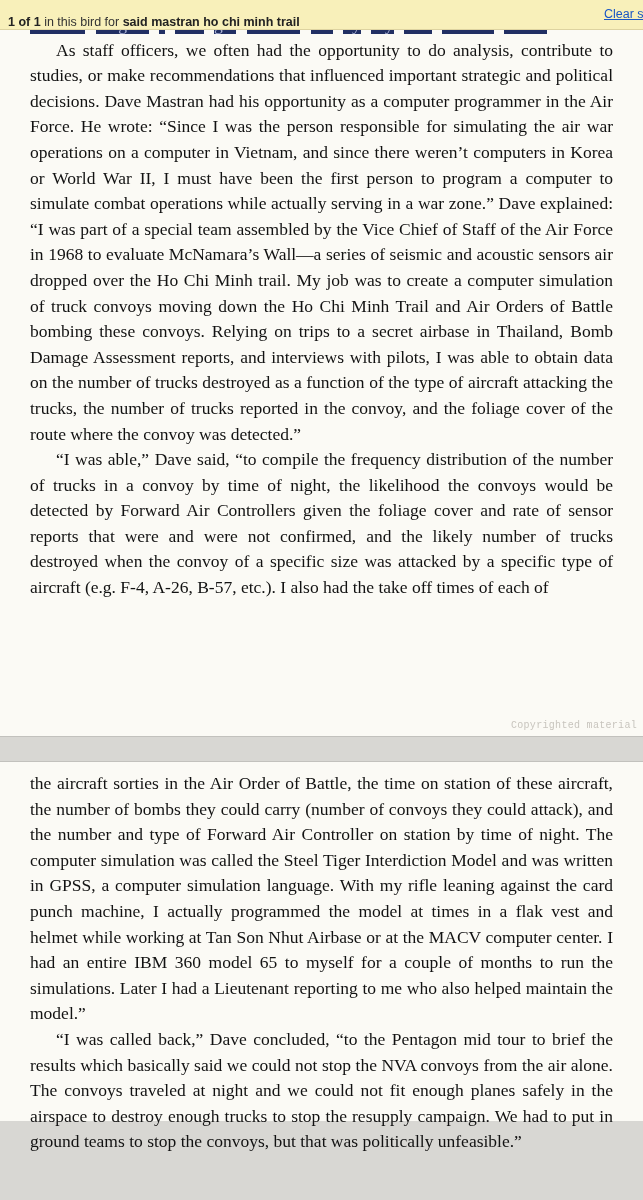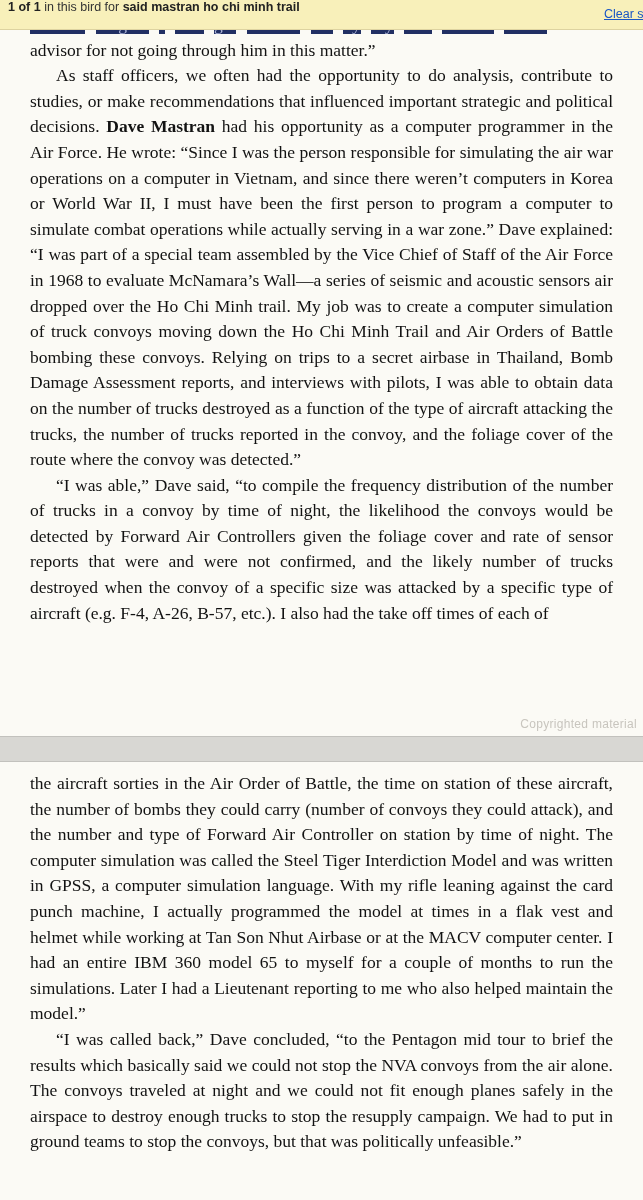--- a/index.html
+++ b/index.html
@@ -12,85 +12,84 @@
   }
 
   
   .search-bar {
     position:absolute; top:0; left:0; width:643px; height:30px;
     background:#f8f0ba;
     border-bottom:1px solid #ddd3a0;
     z-index:10;
     font-family:"Liberation Sans", sans-serif;
     font-size:12.5px; color:#333;
-    display:flex; align-items:flex-start;
+    display:flex; align-items:flex-end;
     padding-left:8px;
     overflow:hidden;
     white-space:nowrap;
   }
   .search-bar span { white-space:pre; }
   .sb-bold { font-weight:bold; color:#222; }
   .clear-link {
     position:absolute; left:604px; top:7px;
     color:#1a56c4; text-decoration:underline;
     white-space:pre; cursor:pointer;
   }
 
   
   .page {
     position:absolute; left:0; width:643px;
     background:#fbfaf5;
     z-index:1;
   }
   .page1 { top:21px; height:716px; border-bottom:1px solid #c2c1bd; }
-  .page2 { top:761px; height:439px; border-top:1px solid #c2c1bd; }
+  .page2 { top:761px; height:360px; border-top:1px solid #c2c1bd; }
   .page-inner { padding:0 30px; }
   .page2 .page-inner { padding-top:9px; }
 
   p.book {
     font-size:17.5px;
     line-height:25.6px;
     color:#121212;
     text-align:justify;
   }
   .indent { text-indent:26px; }
-  strong { font-weight:bold; }
+  strong { font-weight:normal; }
 
   
   .partial-top { margin-top:-9px; }
   .sel-line {
     font-size:17.5px; line-height:25.6px; color:#121212;
     white-space:nowrap; word-spacing:6px;
   }
   .hl {
     background:#212f63;
     color:#aab2d6;
   }
 
   .copyright-note {
     position:absolute; right:6px; bottom:5px;
-    font-family:Liberation Sans, sans-serif;
-    font-size:12px; color:#c8c5be;
+    font-family:Liberation Mono, monospace;
+    font-size:10px; color:#c8c5be;
     letter-spacing:0.3px;
   }
 </style>
 </head>
 <body>
 
 <div class="search-bar">
   <span class="sb-bold">1 of 1</span>
     <span> in this bird for </span>
     <span class="sb-bold">said mastran ho chi minh trail</span>
   <span class="clear-link">Clear search</span>
 </div>
 
 <div class="page page1">
   <div class="page-inner">
     <div class="sel-line partial-top"><span class="hl">towards</span> <span class="hl">Saigon.</span> <span class="hl">I</span> <span class="hl">also</span> <span class="hl">got</span> <span class="hl">chewed</span> <span class="hl">out</span> <span class="hl">by</span> <span class="hl">my</span> <span class="hl">bird</span> <span class="hl">colonel</span> <span class="hl">senior</span></div>
-    <p class="book">advisor for not going through him in this matter.”</p>
     <p class="book indent"><span>As staff officers, we often had the opportunity to do analysis, contribute to studies, or make recommendations that influenced important strategic and political decisions. </span><strong>Dave Mastran</strong><span> had his opportunity as a computer programmer in the Air Force. He wrote: “Since I was the person responsible for simulating the air war operations on a computer in Vietnam, and since there weren’t computers in Korea or World War II, I must have been the first person to program a computer to simulate combat operations while actually serving in a war zone.” Dave explained: “I was part of a special team assembled by the Vice Chief of Staff of the Air Force in 1968 to evaluate McNamara’s Wall—a series of seismic and acoustic sensors air dropped over the Ho Chi Minh trail. My job was to create a computer simulation of truck convoys moving down the Ho Chi Minh Trail and Air Orders of Battle bombing these convoys. Relying on trips to a secret airbase in Thailand, Bomb Damage Assessment reports, and interviews with pilots, I was able to obtain data on the number of trucks destroyed as a function of the type of aircraft attacking the trucks, the number of trucks reported in the convoy, and the foliage cover of the route where the convoy was detected.”</span></p>
     <p class="book indent">“I was able,” Dave said, “to compile the frequency distribution of the number of trucks in a convoy by time of night, the likelihood the convoys would be detected by Forward Air Controllers given the foliage cover and rate of sensor reports that were and were not confirmed, and the likely number of trucks destroyed when the convoy of a specific size was attacked by a specific type of aircraft (e.g. F-4, A-26, B-57, etc.). I also had the take off times of each of</p>
   </div>
   <div class="copyright-note">Copyrighted material</div>
 </div>
 
 <div class="page page2">
   <div class="page-inner">
     <p class="book">the aircraft sorties in the Air Order of Battle, the time on station of these aircraft, the number of bombs they could carry (number of convoys they could attack), and the number and type of Forward Air Controller on station by time of night. The computer simulation was called the Steel Tiger Interdiction Model and was written in GPSS, a computer simulation language. With my rifle leaning against the card punch machine, I actually programmed the model at times in a flak vest and helmet while working at Tan Son Nhut Airbase or at the MACV computer center. I had an entire IBM 360 model 65 to myself for a couple of months to run the simulations. Later I had a Lieutenant reporting to me who also helped maintain the model.”</p>
     <p class="book indent">“I was called back,” Dave concluded, “to the Pentagon mid tour to brief the results which basically said we could not stop the NVA convoys from the air alone. The convoys traveled at night and we could not fit enough planes safely in the airspace to destroy enough trucks to stop the resupply campaign. We had to put in ground teams to stop the convoys, but that was politically unfeasible.”</p>

